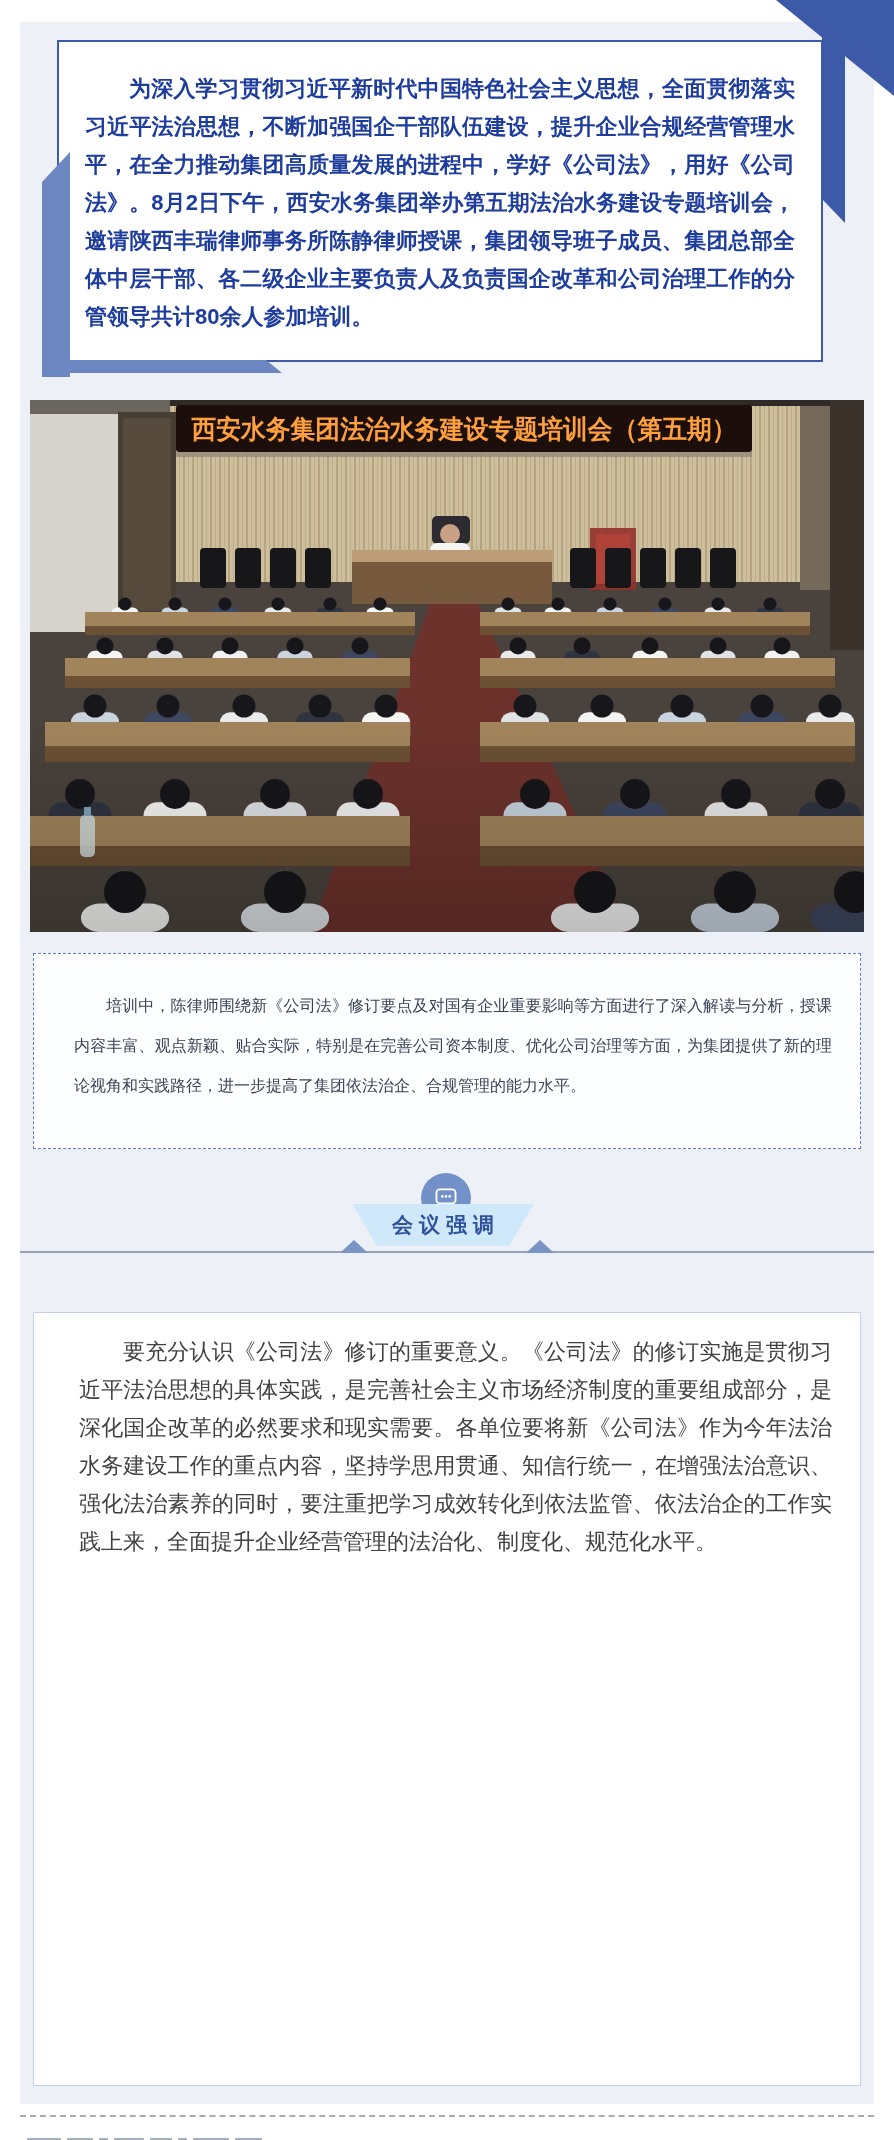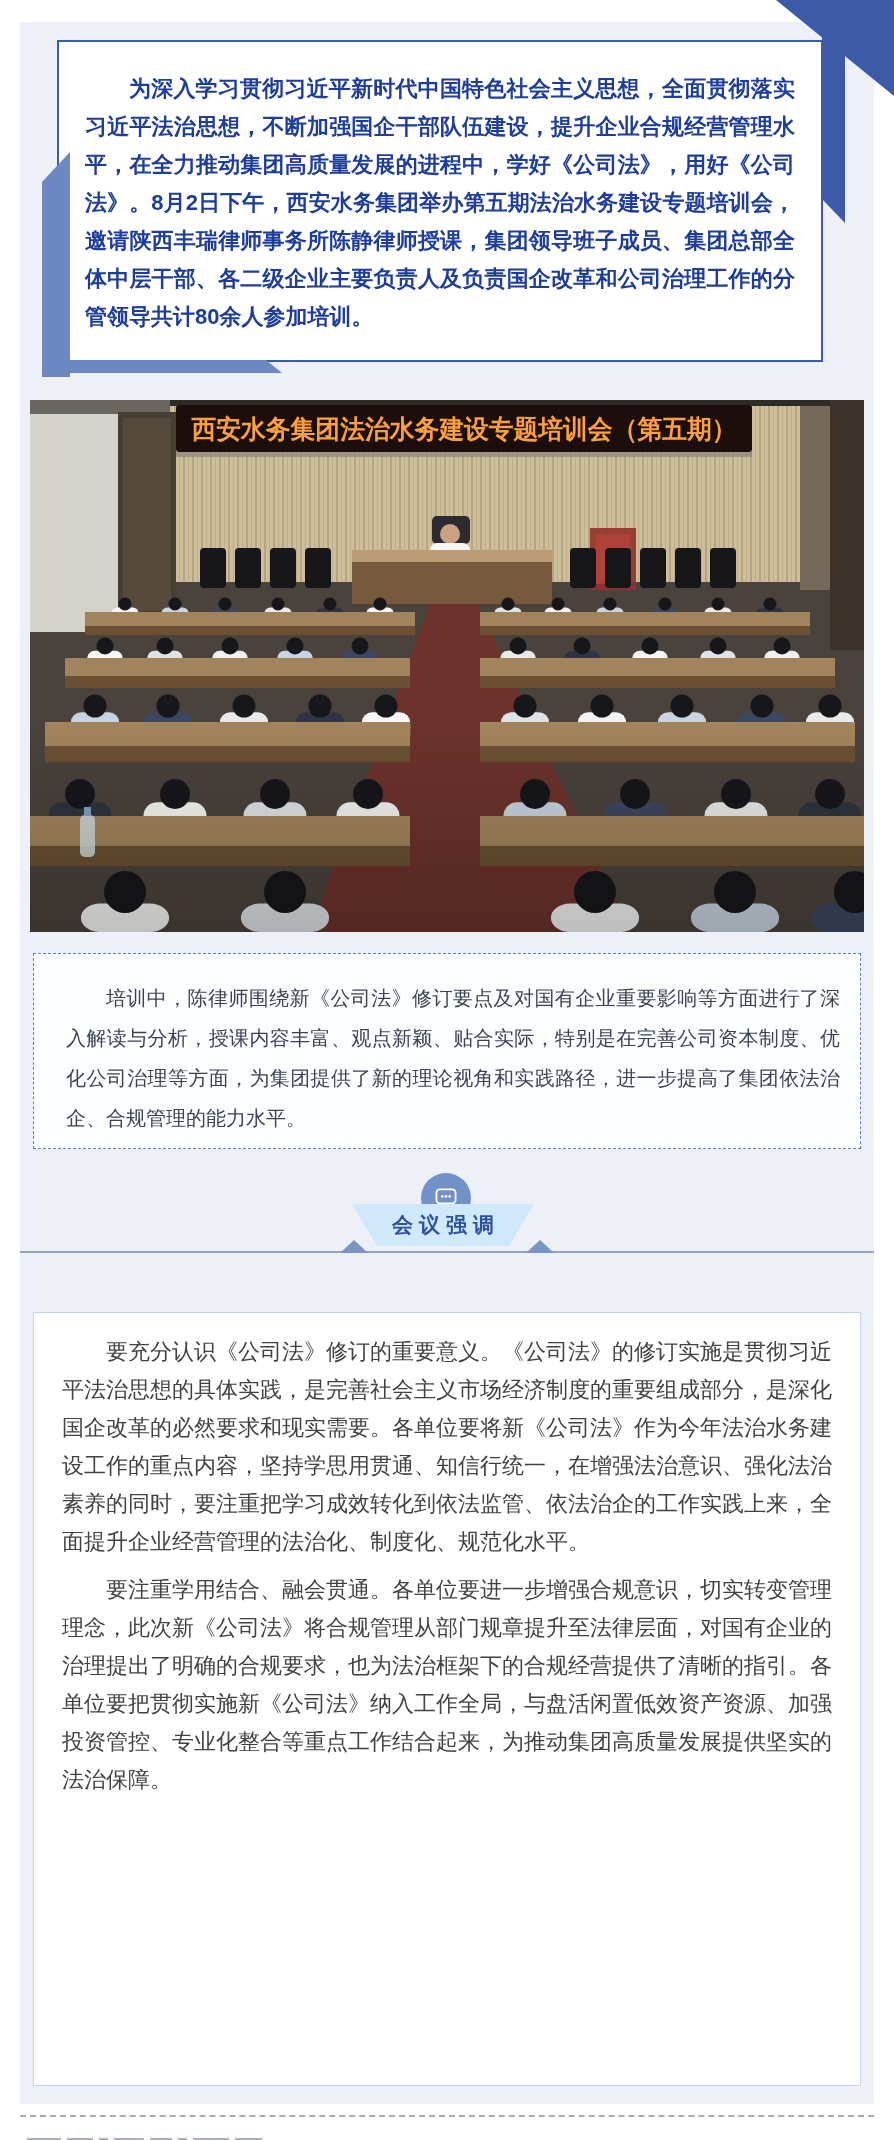--- a/index.html
+++ b/index.html
@@ -46,22 +46,22 @@
   .photo{
     position:absolute;left:30px;top:400px;width:834px;height:532px;
     background:#3a342e;overflow:hidden;
   }
   
   .summary-box{
     position:absolute;left:33px;top:953px;width:828px;height:196px;
     background:#fdfeff;border:1px dashed #5b7ec2;box-sizing:border-box;
   }
   .summary-box .txt{
-    margin:4px;padding:20px 16px 0 28px;
-    font-size:20px;line-height:40px;color:#3a4254;
+    margin:12px;padding:20px 16px 0 28px;
+    font-size:16px;line-height:40px;color:#3a4254;
     text-align:justify;text-indent:2em;overflow:hidden;height:166px;
   }
   
   .chat-badge{
     position:absolute;left:421px;top:1173px;width:50px;height:50px;
     border-radius:50%;background:#7191c8;
     display:flex;align-items:center;justify-content:center;
   }
   .ribbon-line{
     position:absolute;left:20px;top:1251px;width:854px;height:2px;
@@ -80,21 +80,21 @@
   .ribbon .label{
     font-size:21px;font-weight:bold;color:#2f529c;
     letter-spacing:6px;text-indent:6px;
   }
   
   .emphasis-box{
     position:absolute;left:33px;top:1312px;width:828px;height:774px;
     background:#ffffff;border:1px solid #c3d2ec;box-sizing:border-box;
     overflow:hidden;
   }
-  .emphasis-box .inner{padding:20px 28px 0 28px;}
+  .emphasis-box .inner{padding:20px 28px 0 28px;margin-left:17px;}
   .emphasis-box p{
     margin:0 0 10px 0;font-size:22px;line-height:38px;color:#414141;
     text-align:justify;text-indent:2em;
   }
   
   .divider{
     position:absolute;left:20px;top:2115px;width:854px;height:0;
     border-top:2px dashed #ababab;
   }
   .footer-frag{position:absolute;left:27px;top:2131px;height:9px;overflow:hidden;white-space:nowrap;}
@@ -303,20 +303,19 @@
 <div class="ribbon-line"></div>
 <span class="ribbon-fold fold-l"></span>
 <span class="ribbon-fold fold-r"></span>
 <div class="ribbon">
   <span class="label">会议强调</span>
 </div>
 
 <section class="emphasis-box">
   <div class="inner">
     <p>要充分认识《公司法》修订的重要意义。《公司法》的修订实施是贯彻习近平法治思想的具体实践，是完善社会主义市场经济制度的重要组成部分，是深化国企改革的必然要求和现实需要。各单位要将新《公司法》作为今年法治水务建设工作的重点内容，坚持学思用贯通、知信行统一，在增强法治意识、强化法治素养的同时，要注重把学习成效转化到依法监管、依法治企的工作实践上来，全面提升企业经营管理的法治化、制度化、规范化水平。</p>
-    <p>要注重学用结合、融会贯通。各单位要进一步增强合规意识，切实转变管理理念，此次新《公司法》将合规管理从部门规章提升至法律层面，对国有企业的治理提出了明确的合规要求，也为法治框架下的合规经营提供了清晰的指引。各单位要把贯彻实施新《公司法》纳入工作全局，与盘活闲置低效资产资源、加强投资管控、专业化整合等重点工作结合起来，为推动集团高质量发展提供坚实的法治保障。</p>
   </div>
 </section>
 
 <div class="divider"></div>
 <div class="footer-frag">
   <i style="width:34px"></i><i style="width:26px"></i><i style="width:9px"></i><i style="width:30px"></i><i style="width:22px"></i><i style="width:9px"></i><i style="width:36px"></i><i style="width:27px"></i>
 </div>
 
 </body></html>

